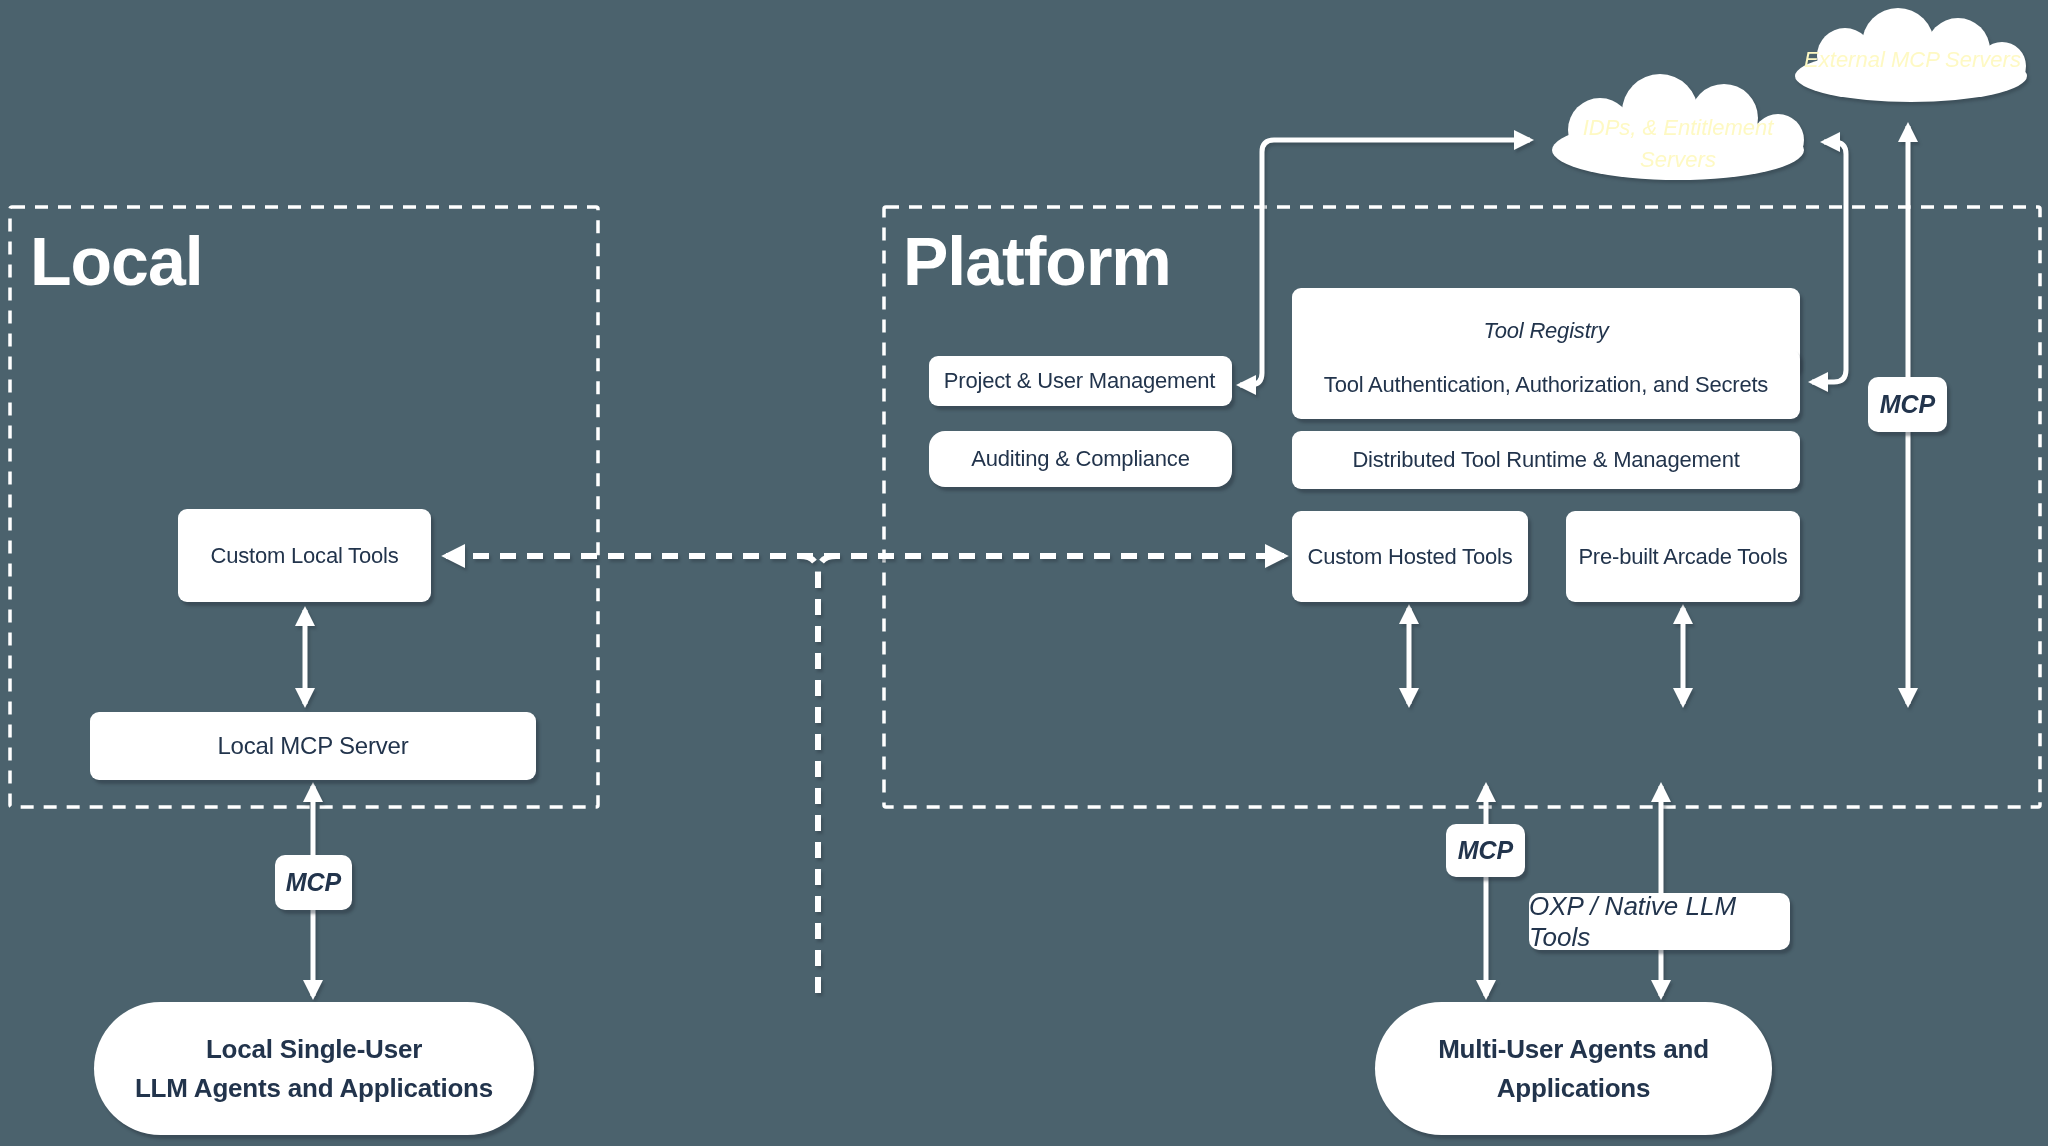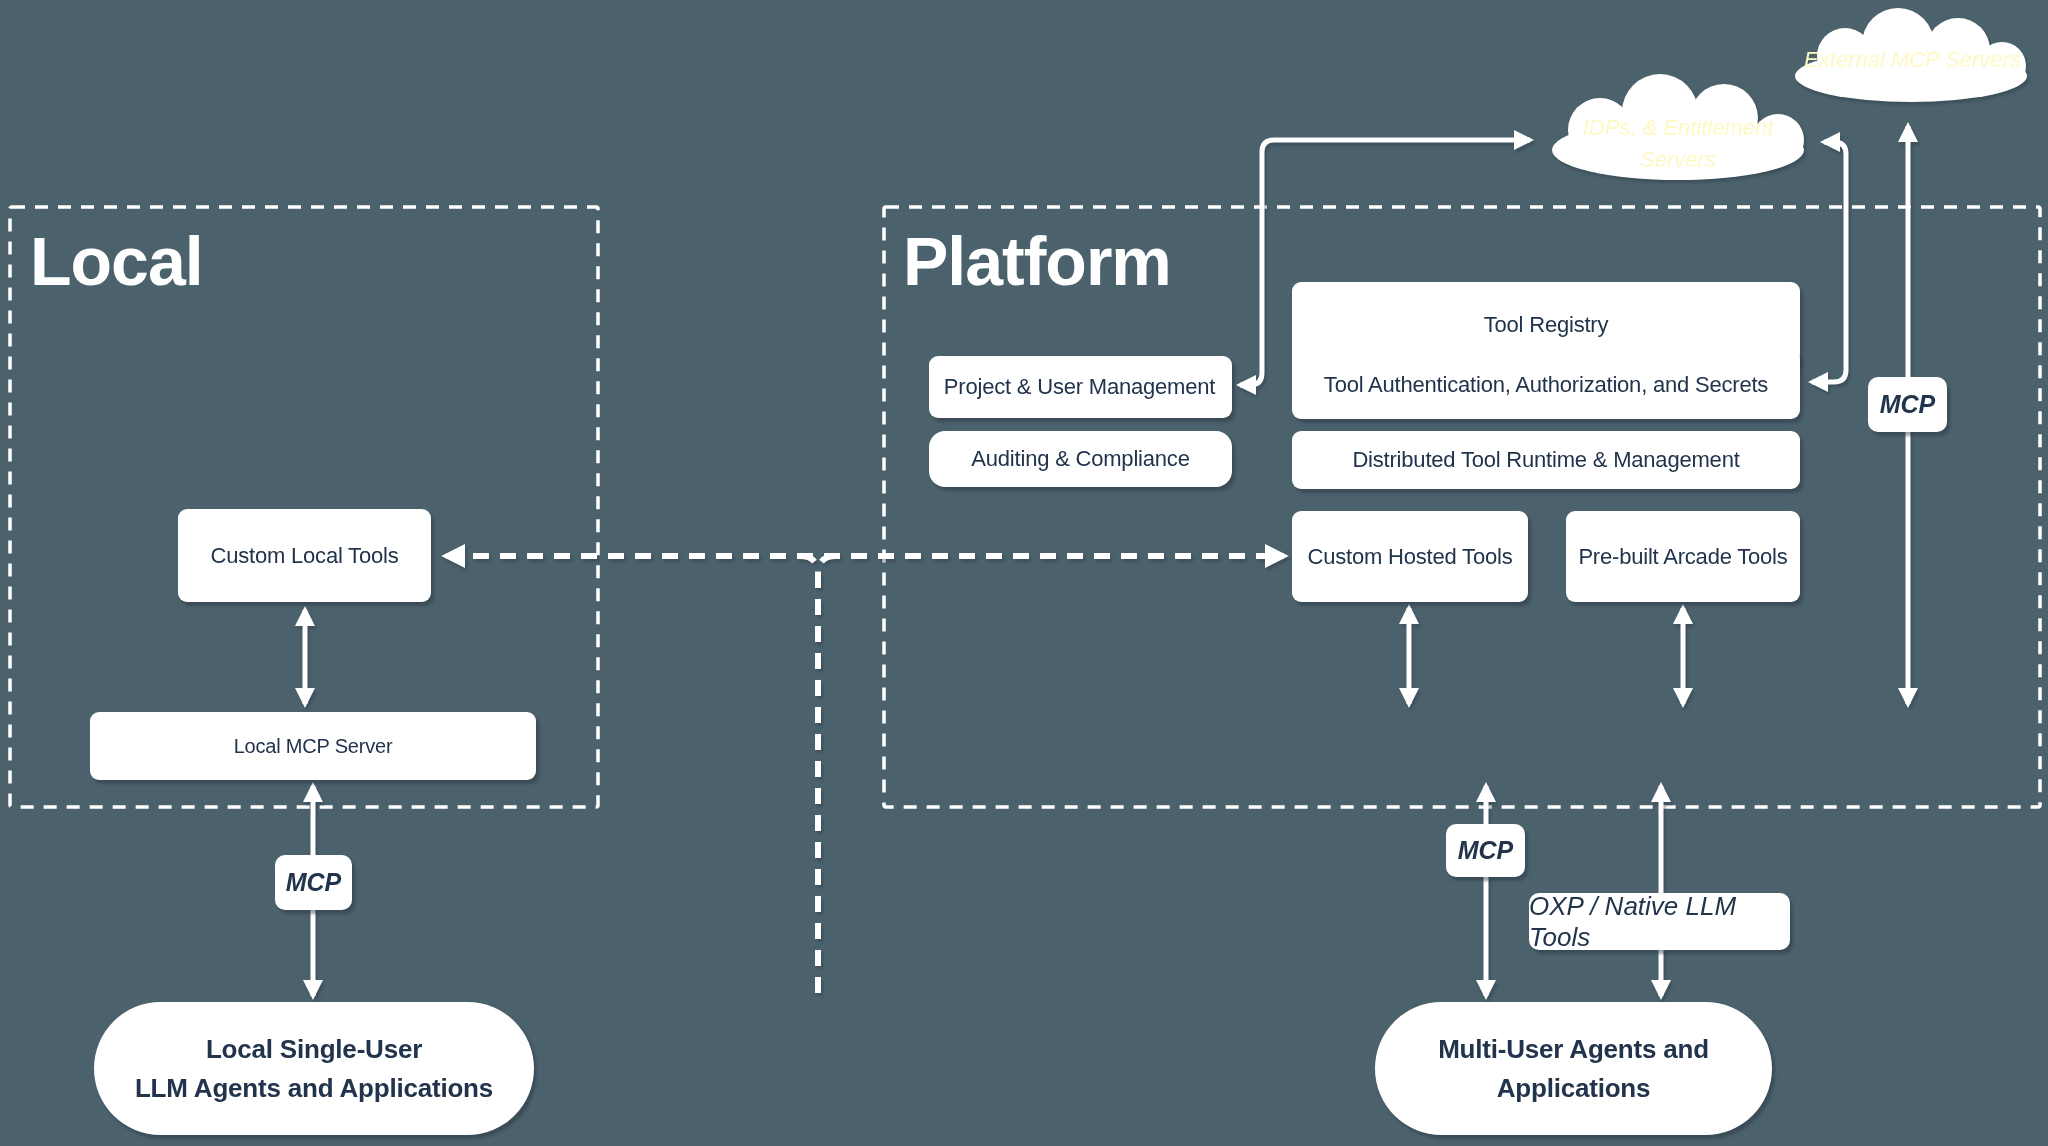--- a/index.html
+++ b/index.html
@@ -4,21 +4,21 @@
 <style>
   html,body{margin:0;padding:0;background:#4b626d;}
   .stage{position:relative;width:2048px;height:1146px;background:#4b626d;overflow:hidden;
          font-family:"Liberation Sans","DejaVu Sans",sans-serif;}
   .layer{position:absolute;left:0;top:0;}
   .zone-title{position:absolute;color:#ffffff;font-size:68px;font-weight:700;letter-spacing:-1px;white-space:nowrap;}
   .node{position:absolute;background:#ffffff;border-radius:9px;
         box-shadow:3px 4px 3px rgba(40,52,62,.45);
         display:flex;align-items:center;justify-content:center;text-align:center;
         color:#22344c;font-size:22px;letter-spacing:-0.2px;line-height:1.25;padding:0 10px;box-sizing:border-box;}
-  .node.big{font-size:20px;}
+  .node.big{font-size:24px;}
   .node.bold{font-weight:700;font-size:26px;line-height:1.5;}
   .pill{border-radius:70px;}
   .badge{position:absolute;background:#ffffff;border-radius:10px;
          box-shadow:3px 4px 3px rgba(40,52,62,.45);
          display:flex;align-items:center;justify-content:center;
          color:#22344c;font-style:italic;font-size:25px;font-weight:700;}
   .badge.wide{font-weight:400;font-size:26px;}
   .cloud-label{position:absolute;color:#fef9c3;font-style:italic;font-size:22px;font-weight:400;
                text-align:center;line-height:1.45;}
   .shadowline{filter:drop-shadow(2px 3px 1.5px rgba(40,52,62,.4));}
@@ -76,24 +76,24 @@
 
   <div class="zone-title" style="left:30px;top:222px;">Local</div>
   <div class="zone-title" style="left:903px;top:222px;">Platform</div>
 
   <div class="cloud-label" style="left:1790px;top:44px;width:245px;">External MCP Servers</div>
   <div class="cloud-label" style="left:1553px;top:112px;width:250px;">
     <div>IDPs, &amp; Entitlement</div>
     <div>Servers</div>
   </div>
 
-  <div class="node" style="left:1292px;top:282px;width:508px;height:86px;">
+  <div class="node" style="left:1292px;top:288px;width:508px;height:86px;font-style:italic;">
     <span>Tool Registry</span>
   </div>
-  <div class="node" style="left:929px;top:356px;width:303px;height:62px;padding-left:8px;">
+  <div class="node" style="left:929px;top:356px;width:303px;height:50px;padding-left:8px;">
     <span>Project &amp; User Management</span>
   </div>
   <div class="node" style="left:1292px;top:350px;width:508px;height:69px;">
     <span>Tool Authentication, Authorization, and Secrets</span>
   </div>
   <div class="node" style="left:929px;top:431px;width:303px;height:56px;border-radius:16px;">
     <span>Auditing &amp; Compliance</span>
   </div>
   <div class="node" style="left:1292px;top:431px;width:508px;height:58px;">
     <span>Distributed Tool Runtime &amp; Management</span>

